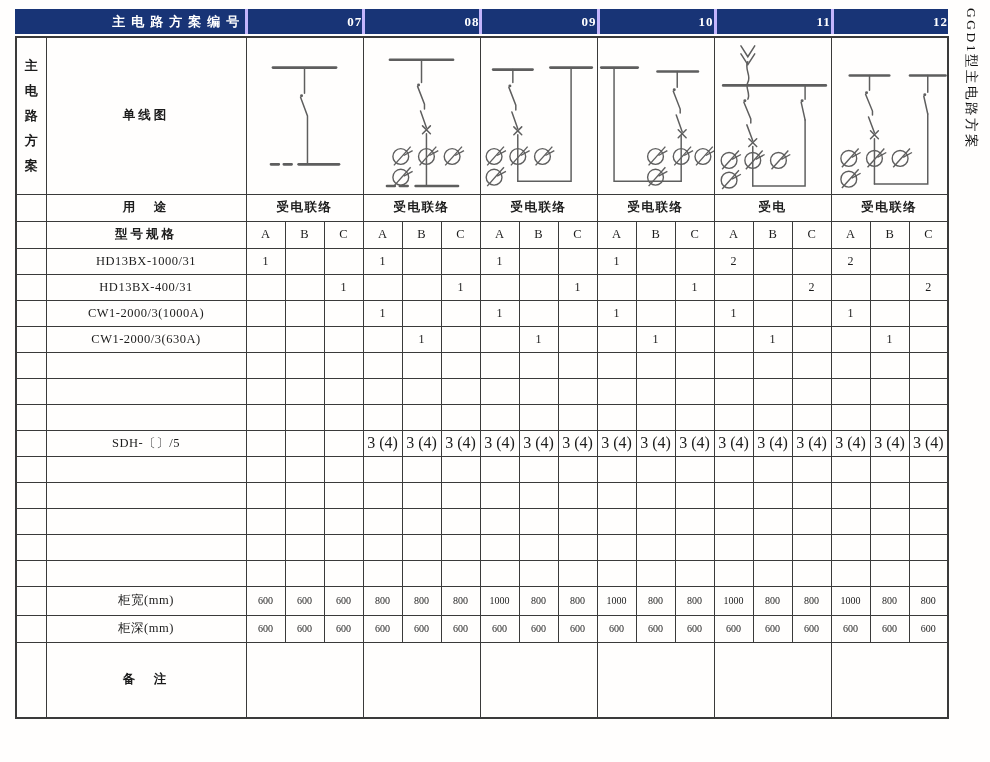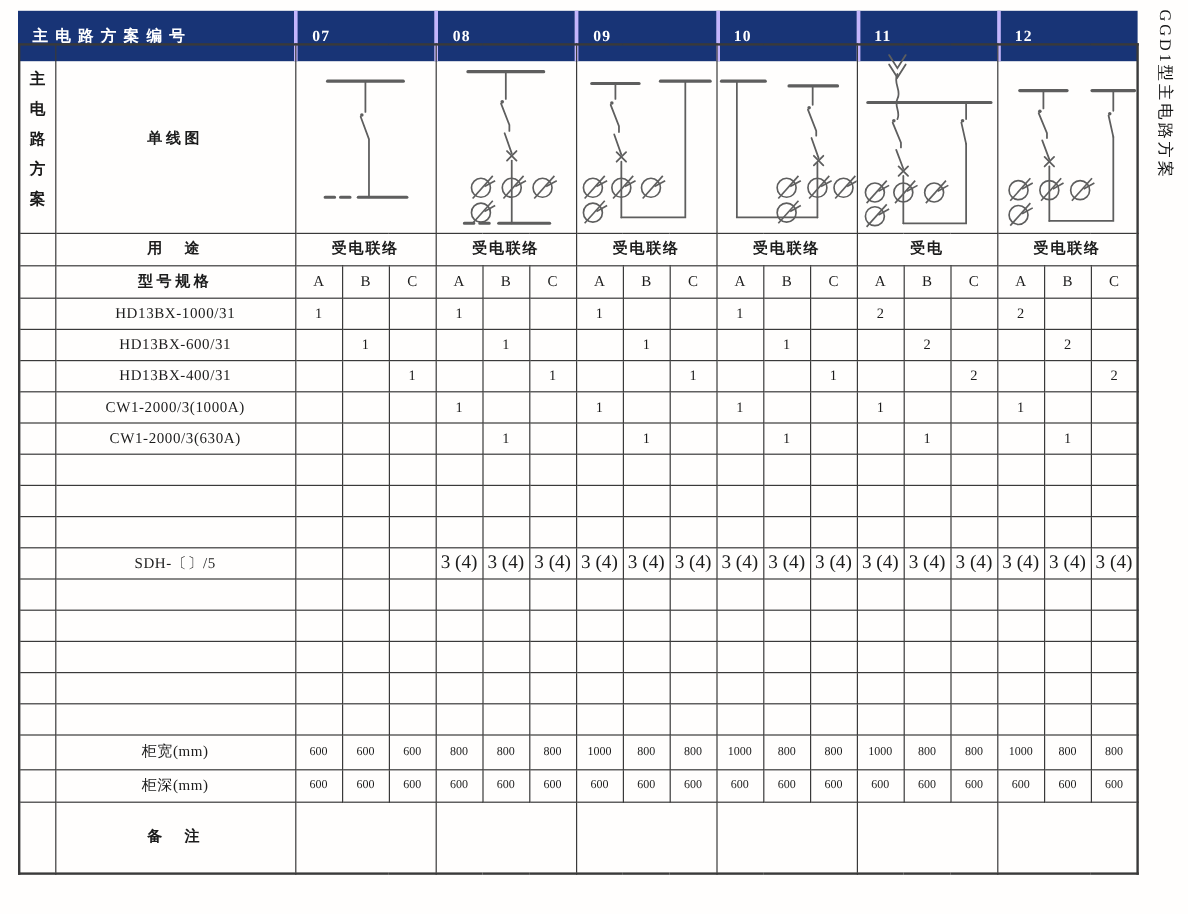--- a/index.html
+++ b/index.html
@@ -3,21 +3,21 @@
 <meta charset="utf-8">
 <style>
   html,body{margin:0;padding:0;background:#ffffff;}
   .page{position:relative;width:990px;height:762px;background:#fffefd;overflow:hidden;
         font-family:"Liberation Serif","DejaVu Serif",serif;color:#1c1c1c;}
 
   
   .hdr-table{position:absolute;left:15px;top:9px;width:933px;height:25px;
              border-collapse:separate;border-spacing:0;table-layout:fixed;}
   .hdr-table th{background:var(--header-bg,#183476);color:var(--header-text,#fff);
-                font-weight:bold;font-size:13px;text-align:left;vertical-align:middle;padding:12px;margin-top:44px;}
+                font-weight:bold;font-size:13px;text-align:right;vertical-align:middle;padding:0;margin-top:44px;}
   .hdr-table th.corner{letter-spacing:6px;}
   .hdr-table th.scheme{border-left:3px solid #c4b5fd;letter-spacing:1px;font-size:13px;}
 
   
   .body-table{position:absolute;left:15px;top:36px;width:933px;border-collapse:collapse;
               table-layout:fixed;border:2px solid var(--border-c,#3a3a3a);}
   .body-table td{border:1px solid var(--border-c,#3a3a3a);padding:0;text-align:center;
                  vertical-align:middle;overflow:hidden;}
   .axis-cell{vertical-align:middle;}
   .axis-ch{font-size:13px;line-height:25px;font-weight:bold;}
@@ -290,42 +290,20 @@
           <td class="qty-cell"></td>
           <td class="qty-cell">2</td>
           <td class="qty-cell"></td>
           <td class="qty-cell"></td>
           <td class="qty-cell">2</td>
           <td class="qty-cell"></td>
           <td class="qty-cell"></td>
         </tr>
         <tr style="height: 26px;">
           <td class="axis-cell"></td>
-          <td class="rowlabel">HD13BX-600/31</td>
-          <td class="qty-cell"></td>
-          <td class="qty-cell">1</td>
-          <td class="qty-cell"></td>
-          <td class="qty-cell"></td>
-          <td class="qty-cell">1</td>
-          <td class="qty-cell"></td>
-          <td class="qty-cell"></td>
-          <td class="qty-cell">1</td>
-          <td class="qty-cell"></td>
-          <td class="qty-cell"></td>
-          <td class="qty-cell">1</td>
-          <td class="qty-cell"></td>
-          <td class="qty-cell"></td>
-          <td class="qty-cell">2</td>
-          <td class="qty-cell"></td>
-          <td class="qty-cell"></td>
-          <td class="qty-cell">2</td>
-          <td class="qty-cell"></td>
-        </tr>
-        <tr style="height: 26px;">
-          <td class="axis-cell"></td>
           <td class="rowlabel">HD13BX-400/31</td>
           <td class="qty-cell"></td>
           <td class="qty-cell"></td>
           <td class="qty-cell">1</td>
           <td class="qty-cell"></td>
           <td class="qty-cell"></td>
           <td class="qty-cell">1</td>
           <td class="qty-cell"></td>
           <td class="qty-cell"></td>
           <td class="qty-cell">1</td>
@@ -618,21 +596,21 @@
           <td class="dim-cell">600</td>
           <td class="dim-cell">600</td>
           <td class="dim-cell">600</td>
           <td class="dim-cell">600</td>
           <td class="dim-cell">600</td>
           <td class="dim-cell">600</td>
           <td class="dim-cell">600</td>
           <td class="dim-cell">600</td>
           <td class="dim-cell">600</td>
         </tr>
-        <tr style="height: 60px;">
+        <tr style="height: 76px;">
           <td class="axis-cell"></td>
           <td class="rowlabel bold-label">备　注</td>
           <td class="remark-cell" colspan="3"></td>
           <td class="remark-cell" colspan="3"></td>
           <td class="remark-cell" colspan="3"></td>
           <td class="remark-cell" colspan="3"></td>
           <td class="remark-cell" colspan="3"></td>
           <td class="remark-cell" colspan="3"></td>
         </tr>
       </tbody>

